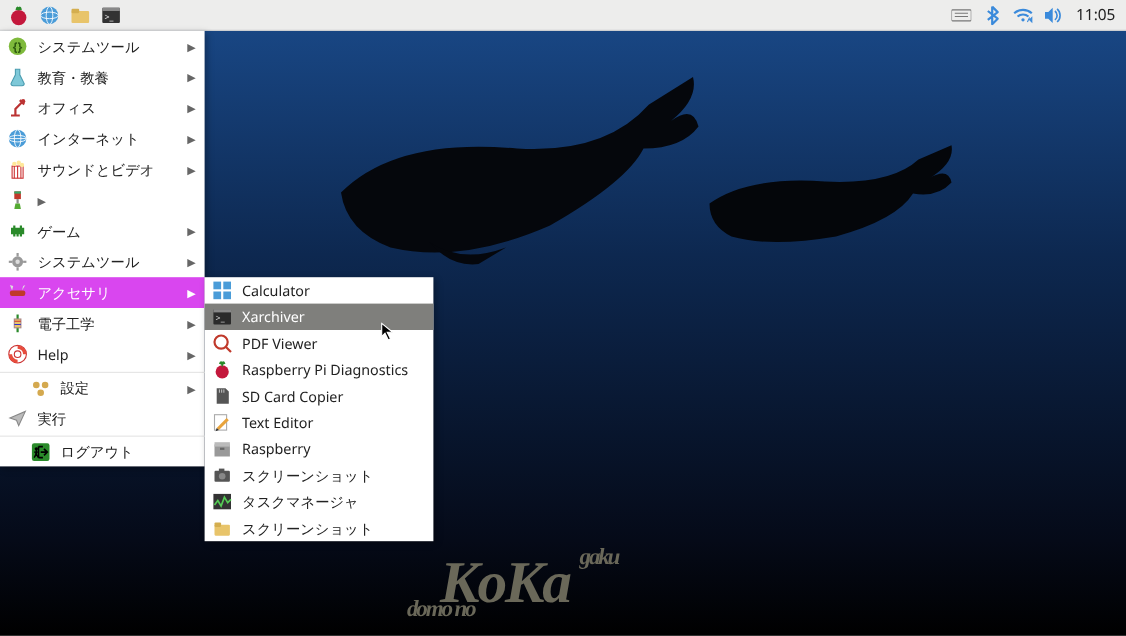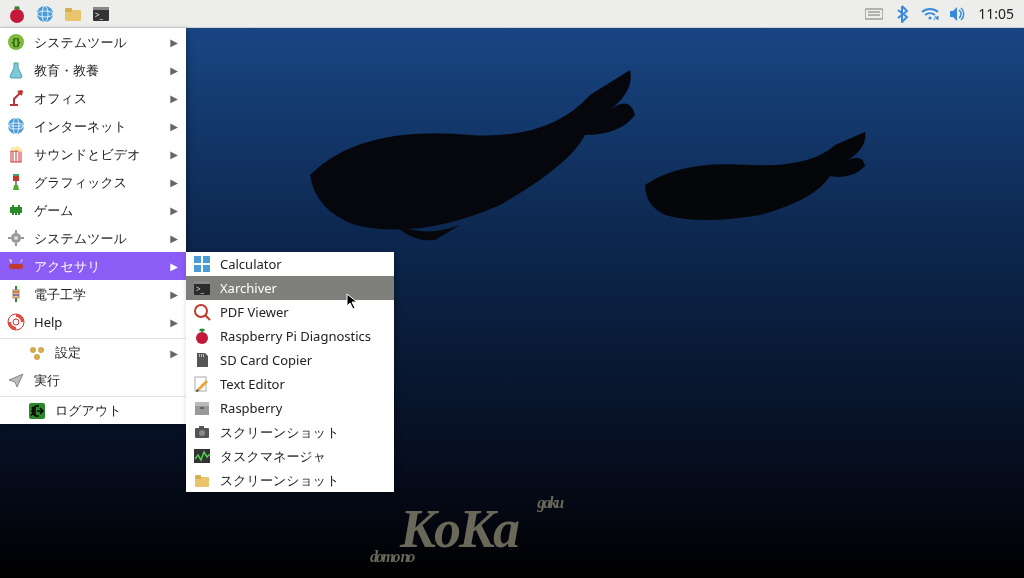--- a/index.html
+++ b/index.html
@@ -45,42 +45,42 @@
     width: 230px; height: 100px;
     pointer-events: none;
   }
   .logo-text {
     position: absolute; bottom: 18px; left: 400px;
     font-size: 54px; font-weight: 900; font-style: italic;
     color: #6a6859; letter-spacing: -2px;
     pointer-events: none;
     font-family: Liberation Serif, serif;
   }
-  .logo-sub { position:absolute; font-size:16px; font-style:italic; color:#6a6859; font-weight:700;text-align:right;}
+  .logo-sub { position:absolute; font-size:21px; font-style:italic; color:#6a6859; font-weight:700;text-align:right;}
 
   
   .menu {
     position: absolute; top: 28px; left: 0;
     width: 186px;
     background: #fff;
     box-shadow: 2px 2px 6px rgba(0,0,0,.3);
   }
   .menu-item {
     display: flex; align-items: center;
     height: 28px;
     padding: 0 8px 0 6px;
     gap: 8px;
     color: #222;
     white-space: nowrap;
   }
   .menu-item.sep-before { border-top: 1px solid #e4e4e4; margin-top: 2px; padding-top: 0; padding-left: 27px;}
   .menu-item .mi-icon { width: 20px; height: 20px; display:flex; align-items:center; justify-content:center; flex: 0 0 20px;}
   .menu-item .mi-label { flex: 1; }
   .menu-item .mi-arrow { color:#666; font-size:10px; }
-  .menu-item.highlight { background:#8b5cf6; color:#fff;align-items:center; }
+  .menu-item.highlight { background:#d946ef; color:#fff;align-items:center; }
   .menu-item.highlight .mi-arrow{color:#fff;}
 
   
   .submenu {
     position: absolute; top: 252px; left: 186px;
     width: 208px;
     background: #fff;
     box-shadow: 2px 2px 6px rgba(0,0,0,.3);
   }
   .sub-item {
@@ -231,21 +231,20 @@
   </div>
   <div class="menu-item">
     <span class="mi-icon">
         <svg width="18" height="18" viewBox="0 0 18 18">
           <rect x="6" y="1" width="6" height="7" fill="#c0392b"></rect>
           <rect x="6" y="1" width="6" height="2" fill="#3a6"></rect>
           <rect x="8" y="8" width="2" height="4" fill="#888"></rect>
           <path d="M7 12 L11 12 L12 17 L6 17 Z" fill="#5a3"></path>
         </svg>
       </span>
-    <span class="mi-label">グラフィックス</span>
     <span class="mi-arrow">▶</span>
   </div>
   <div class="menu-item">
     <span class="mi-icon">
         <svg width="18" height="18" viewBox="0 0 18 18">
           <path d="M3 6h2v-2h2v2h4v-2h2v2h2v6h-2v2h-2v-2h-1v2h-2v-2h-1v2h-2v-2h-2z M5 8h2v2h-2z M11 8h2v2h-2z" fill="#2a8a2a"></path>
         </svg>
       </span>
     <span class="mi-label">ゲーム</span>
     <span class="mi-arrow">▶</span>

